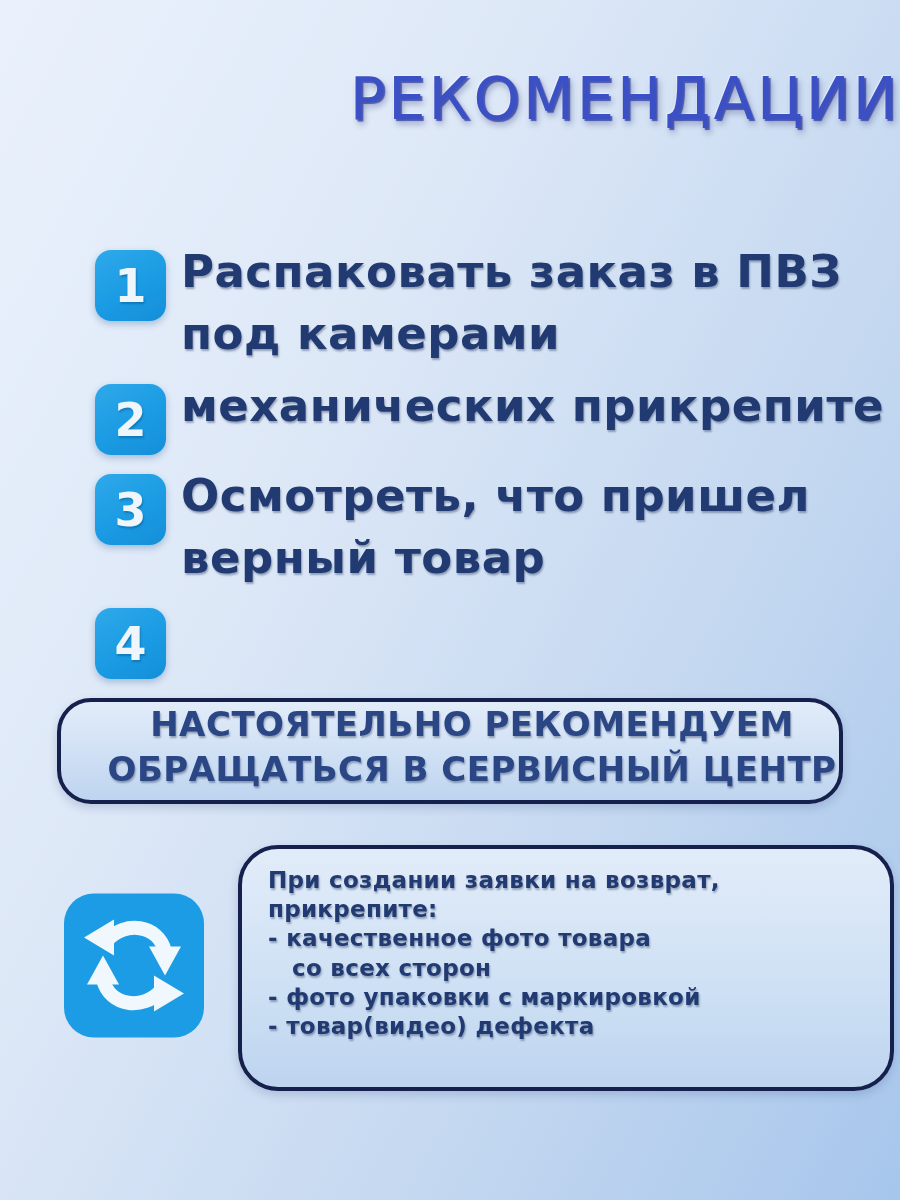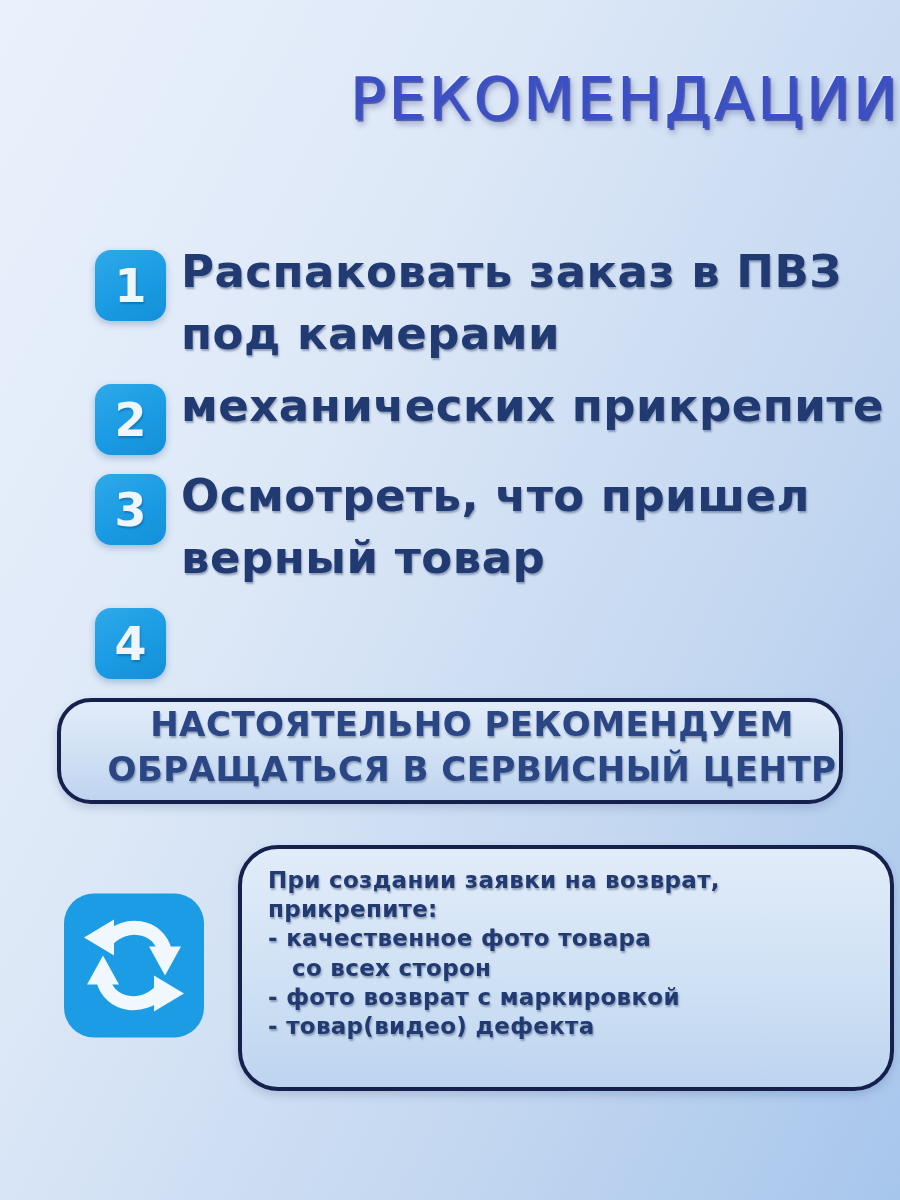--- a/index.html
+++ b/index.html
@@ -189,17 +189,17 @@
         </g>
       </g>
     </svg>
   </div>
 
   <div class="return-box">
     <div class="return-line">При создании заявки на возврат,</div>
     <div class="return-line">прикрепите:</div>
     <div class="return-line">- качественное фото товара</div>
     <div class="return-line cont-line">со всех сторон</div>
-    <div class="return-line">- фото возврат с маркировкой</div>
+    <div class="return-line">- фото упаковки с маркировкой</div>
     <div class="return-line">- товар(видео) дефекта</div>
   </div>
 
 </div>
 
 </body></html>

